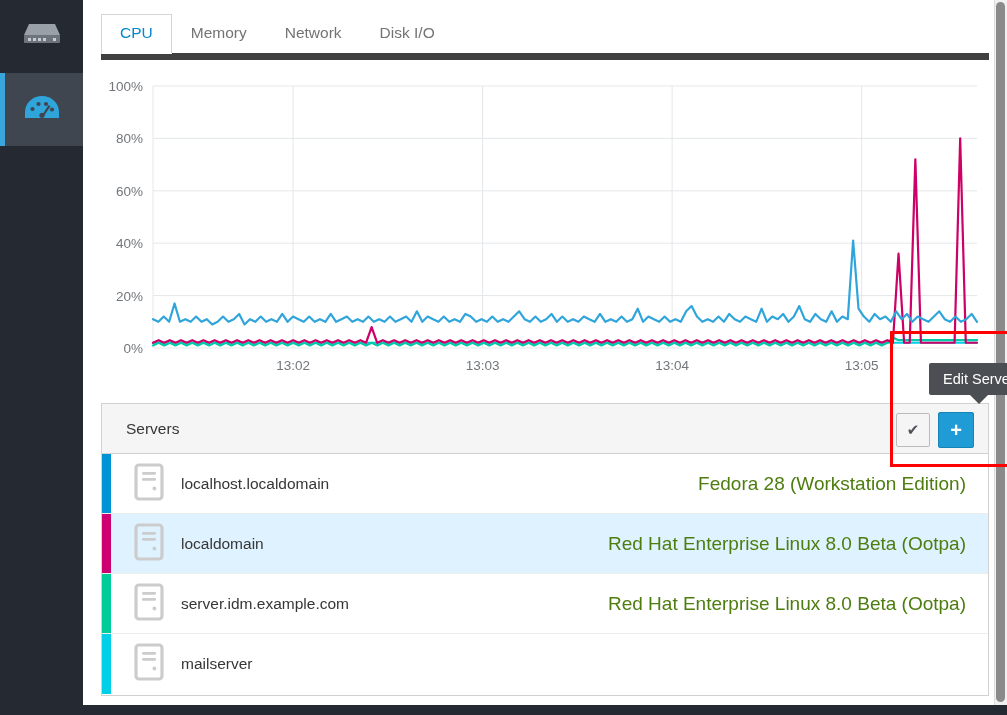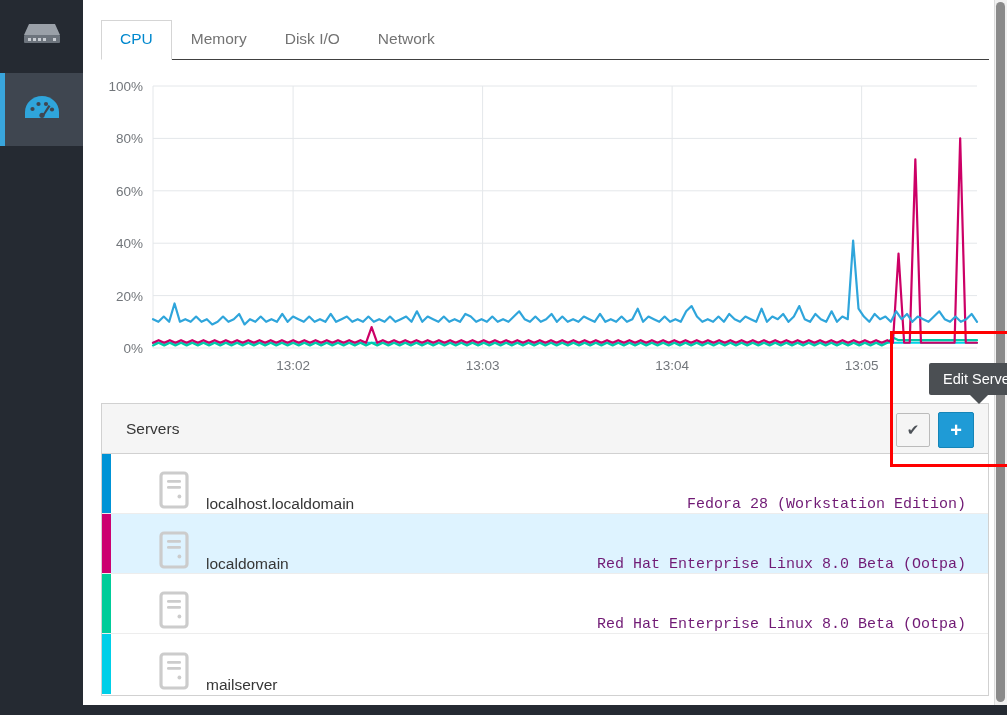--- a/index.html
+++ b/index.html
@@ -47,21 +47,21 @@
   #main {
     position: absolute; left: 83px; top: 0;
     width: 924px; height: 705px;
     background: #fff;
   }
 
   
   #tabs {
     position: absolute; left: 18px; top: 18px;
     width: 888px; height: 42px;
-    border-bottom: 1px solid #404040;
+    border-bottom: 7px solid #404040;
     display: flex; align-items: flex-end;
   }
   .tab {
     font-size: 15.5px;
     color: #737373;
     padding: 9px 18px 10px 18px;
     line-height: 1.2;
     border: 1px solid transparent;
     border-bottom: none;
     position: relative;
@@ -155,43 +155,41 @@
     width: 174px; height: 136px;
     border: 3px solid #ff0000;
     pointer-events: none;
     z-index: 50;
   }
 
   
   .srv-row {
     position: relative;
     height: 60px;
-    display: flex; align-items: flex-end;
+    display: flex; align-items: center;
     border-bottom: 1px solid #ededed;
     background: #fff;
     cursor: pointer;
-    padding-left: 25px;
   }
   .srv-row:last-child { border-bottom: none; }
   .srv-row.selected { background: #def3ff; }
   .row-bar {
     position: absolute; left: 0; top: 0;
     width: 9px; height: 100%;
   }
   .srv-icon { margin-left: 32px; display: block; }
   .srv-name {
     margin-left: 17px;
     font-size: 15.5px;
     color: #363636;
   }
   .srv-os {
     margin-left: auto; margin-right: 22px;
-    font-size: 15px;
-    color: #701a75;
-    font-family: Liberation Mono, monospace;
+    font-size: 19px;
+    color: #4d7c0f;
   }
 
   
   #scrollbar-track {
     position: absolute; right: 0; top: 0;
     width: 13px; height: 705px;
     background: #f1f1f1;
     border-left: 1px solid #dcdcdc;
   }
   #scrollbar-thumb {
@@ -234,22 +232,22 @@
       </span>
     </div>
   </div>
   <div id="sidebar-bottom-strip"></div>
 
   <div id="main">
 
     <div id="tabs">
       <div class="tab active">CPU</div>
       <div class="tab">Memory</div>
+      <div class="tab">Network</div>
       <div class="tab">Disk I/O</div>
-      <div class="tab">Network</div>
     </div>
 
     <div id="chart-wrap">
       <svg id="chart-svg" width="888" height="310" viewBox="0 0 888 310">
         <g id="grid-lines">
             <line x1="52" x2="876" y1="270" y2="270" stroke="#e4e7ea" stroke-width="1"></line>
             <line x1="52" x2="876" y1="217.6" y2="217.6" stroke="#e4e7ea" stroke-width="1"></line>
             <line x1="52" x2="876" y1="165.2" y2="165.2" stroke="#e4e7ea" stroke-width="1"></line>
             <line x1="52" x2="876" y1="112.80000000000001" y2="112.80000000000001" stroke="#e4e7ea" stroke-width="1"></line>
             <line x1="52" x2="876" y1="60.39999999999998" y2="60.39999999999998" stroke="#e4e7ea" stroke-width="1"></line>
@@ -315,20 +313,21 @@
             <span class="srv-os">Red Hat Enterprise Linux 8.0 Beta (Ootpa)</span>
           </div>
           <div class="srv-row">
             <div class="row-bar" style="background: rgb(0, 204, 153);"></div>
             <span class="srv-icon"><svg width="30" height="38" viewBox="0 0 30 38">
                 <rect x="2" y="2" width="26" height="34" rx="3" fill="none" stroke="#ccc" stroke-width="3.2"></rect>
                 <rect x="8" y="9" width="14" height="2.8" rx="1.2" fill="#ccc"></rect>
                 <rect x="8" y="15" width="14" height="2.8" rx="1.2" fill="#ccc"></rect>
                 <circle cx="20.4" cy="25.5" r="1.9" fill="#ccc"></circle>
               </svg></span>
+            <span class="srv-name">server.idm.example.com</span>
             <span class="srv-os">Red Hat Enterprise Linux 8.0 Beta (Ootpa)</span>
           </div>
           <div class="srv-row">
             <div class="row-bar" style="background: rgb(0, 207, 232);"></div>
             <span class="srv-icon"><svg width="30" height="38" viewBox="0 0 30 38">
                 <rect x="2" y="2" width="26" height="34" rx="3" fill="none" stroke="#ccc" stroke-width="3.2"></rect>
                 <rect x="8" y="9" width="14" height="2.8" rx="1.2" fill="#ccc"></rect>
                 <rect x="8" y="15" width="14" height="2.8" rx="1.2" fill="#ccc"></rect>
                 <circle cx="20.4" cy="25.5" r="1.9" fill="#ccc"></circle>
               </svg></span>

